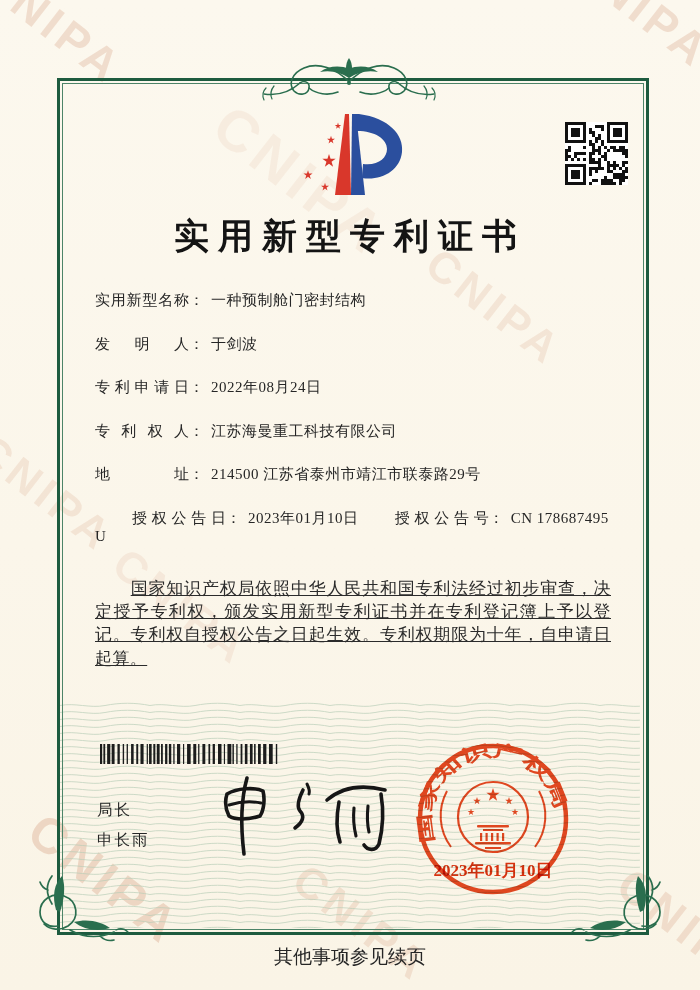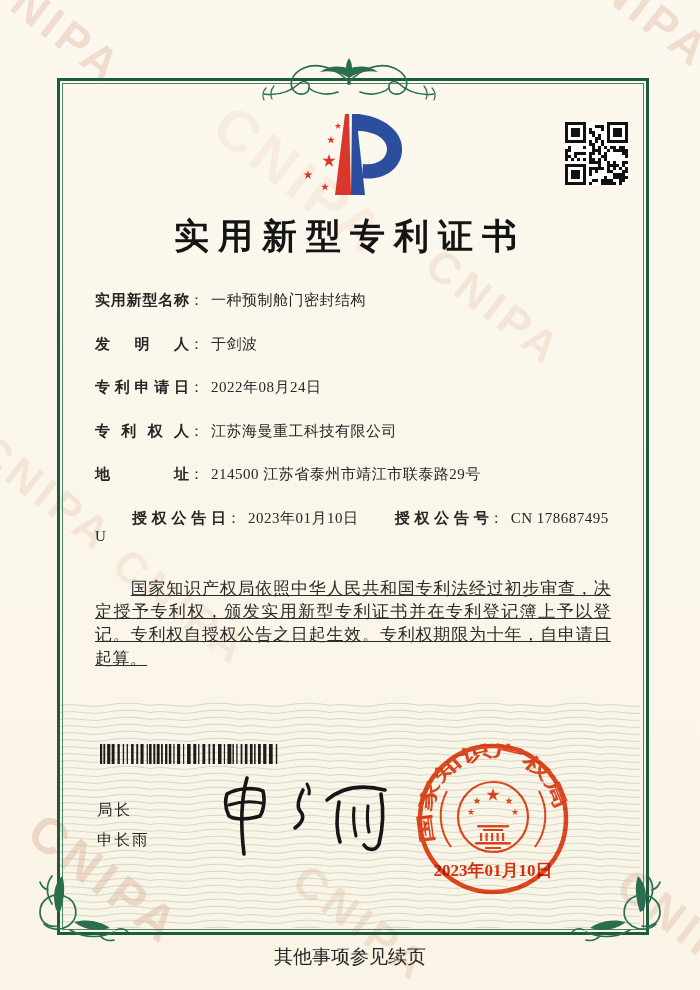--- a/index.html
+++ b/index.html
@@ -39,21 +39,21 @@
   .waves{position:absolute; left:60px; top:702px; pointer-events:none;}
   
   .cert-no{position:absolute; left:91px; top:119px; font-size:15px; letter-spacing:2px;}
   .logo{position:absolute; left:288px; top:111px;}
   .qr{position:absolute; left:565px; top:122px;}
   .doc-title{position:absolute; left:57px; top:213px; width:586px; text-align:center;
              font-size:35px; font-weight:bold; letter-spacing:9px; color:#141414;}
   
   .rows{position:absolute; left:95px; top:291px; width:520px; font-size:15px;}
   .field-row{height:43.6px;}
-  .field-label{display:inline-block; width:94px; text-align:justify; text-align-last:justify; vertical-align:top;font-weight:bold;}
+  .field-label{display:inline-block; width:94px; text-align:justify; text-align-last:justify; vertical-align:top;}
   .colon{display:inline-block; vertical-align:top;}
   .field-value{margin-left:7px; letter-spacing:.5px;font-family:Liberation Serif, serif;}
   .grant-first{display:inline-block; width:259px;margin-left:37px;}
   
   .body-text{position:absolute; left:95px; top:577px; width:516px;
              font-size:17px; line-height:23.2px; text-align:justify; color:#2b2b2b; letter-spacing:.4px;text-decoration:underline;}
   .body-text p{margin:0; text-indent:2.1em;}
   .barcode{position:absolute; left:100px; top:744px;}
   
   .signoff{position:absolute; left:97px; top:795px; font-size:15.5px; letter-spacing:2px; line-height:30px;}

